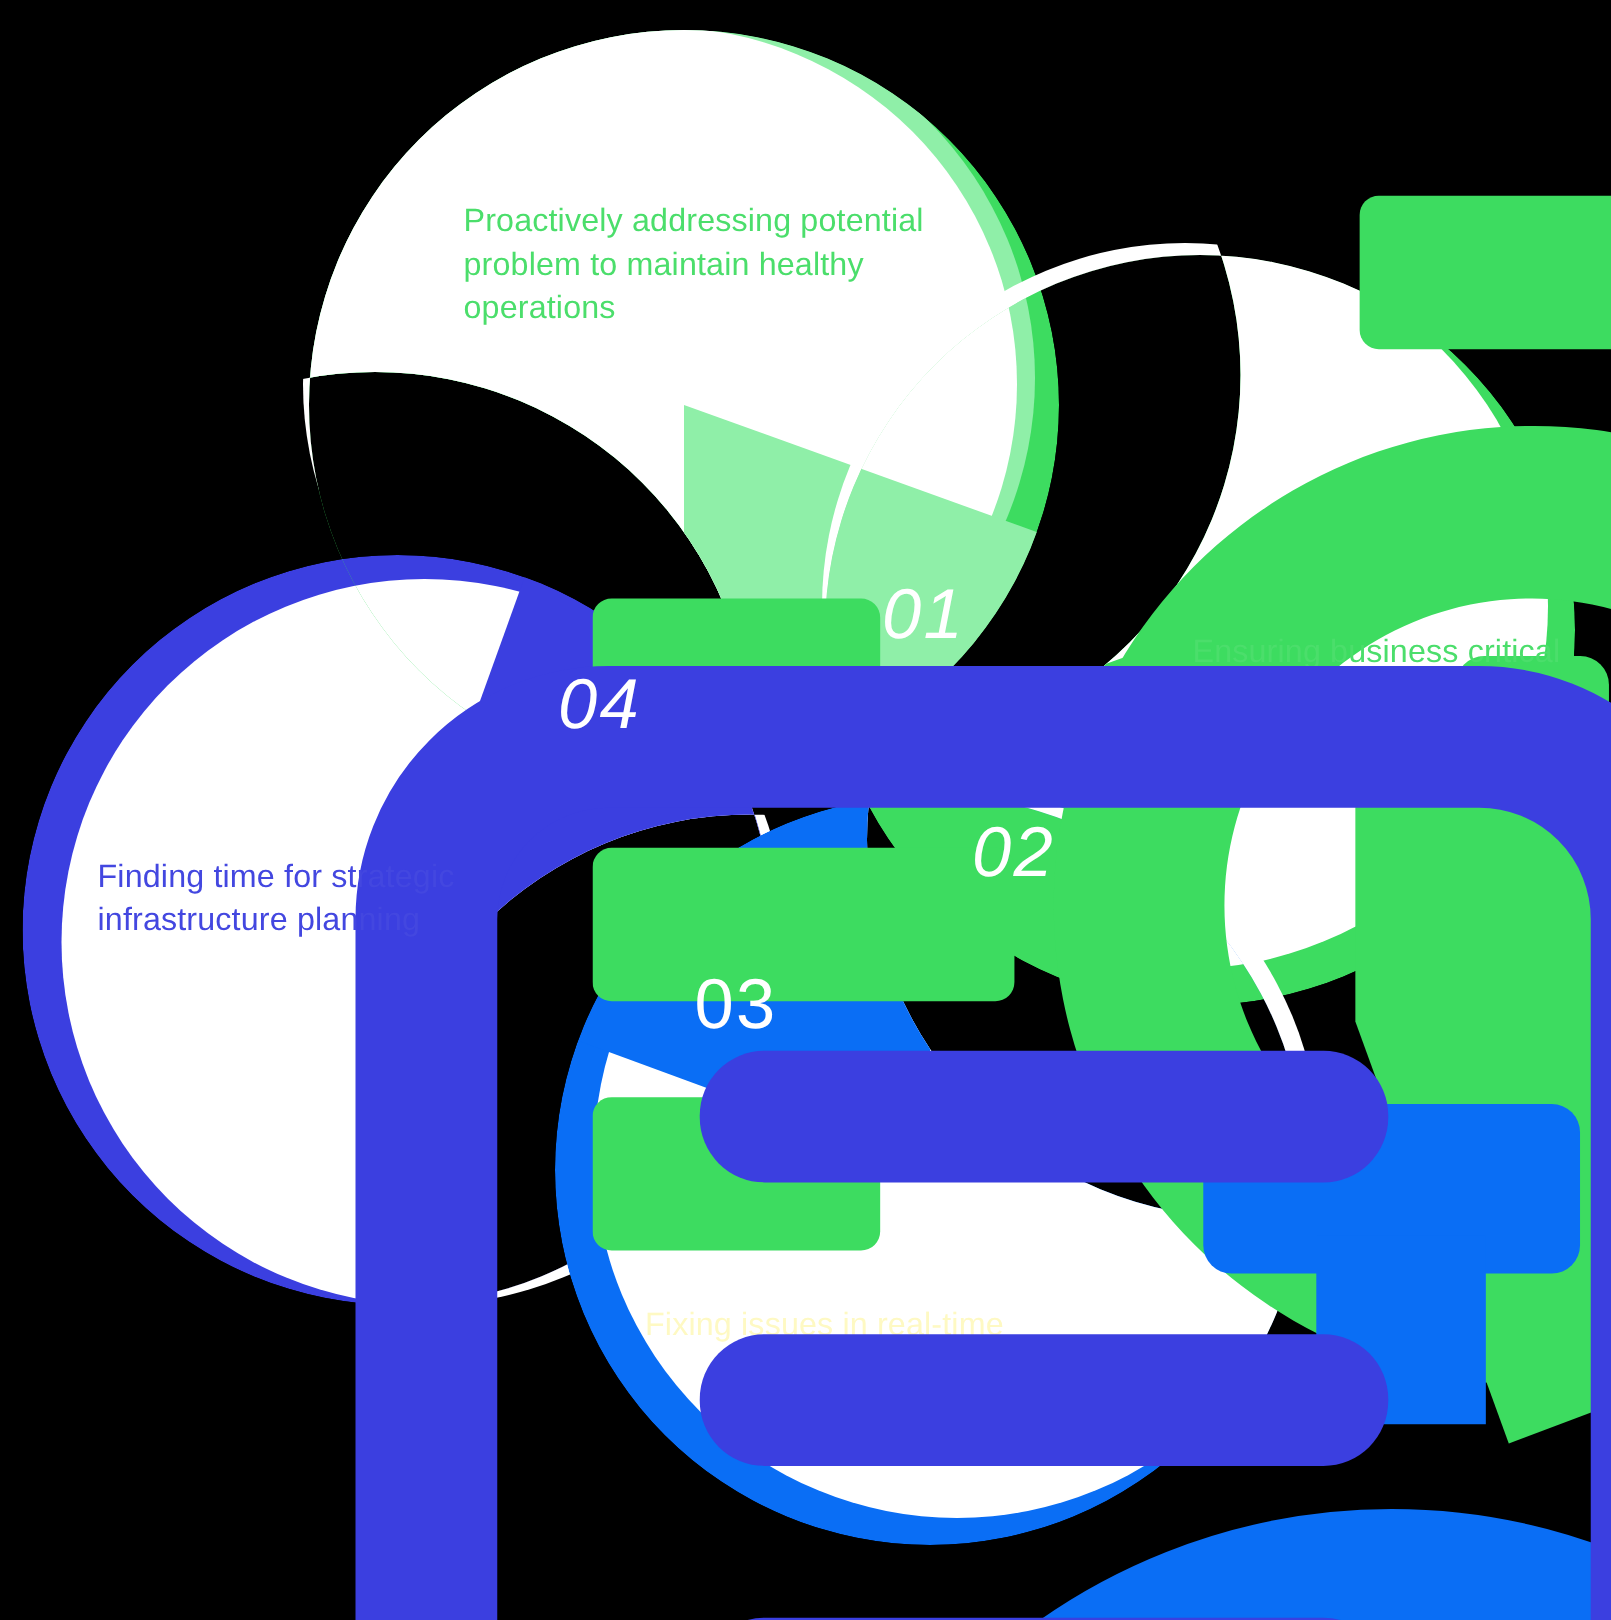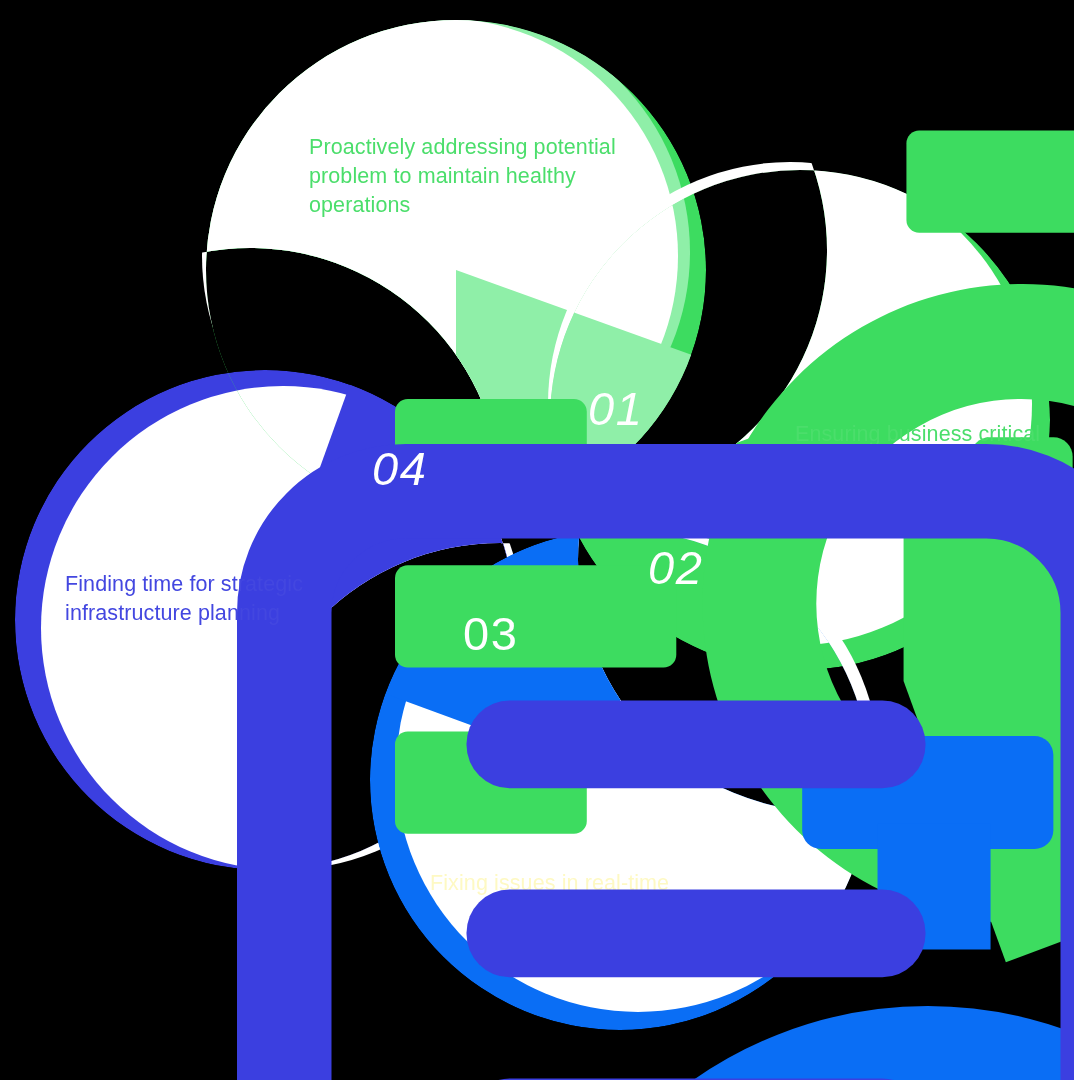--- a/index.html
+++ b/index.html
@@ -27,21 +27,21 @@
   #n1{left:588px;top:385px;font-style:italic;}
   #i1{left:395px;top:38px;width:84px;height:70px;}
 
   
   #t2{left:795px;top:420px;width:266px;color:#4BDE6B;}
   #n2{left:648px;top:544px;font-style:italic;}
   #i2{left:878px;top:320px;width:84px;height:64px;}
 
   
   #t3{left:430px;top:869px;width:290px;color:#fef9c3;}
-  #n3{left:463px;top:610px;}
+  #n3{left:463px;top:645px;}
   #i3{left:441px;top:736px;width:80px;height:86px;}
 
   
   #t4{left:26px;top:570px;width:290px;color:#4347E0;margin-left:39px;}
   #n4{left:372px;top:445px;font-style:italic;}
   #i4{left:159px;top:444px;width:68px;height:80px;}
 </style>
 </head>
 <body>
 

